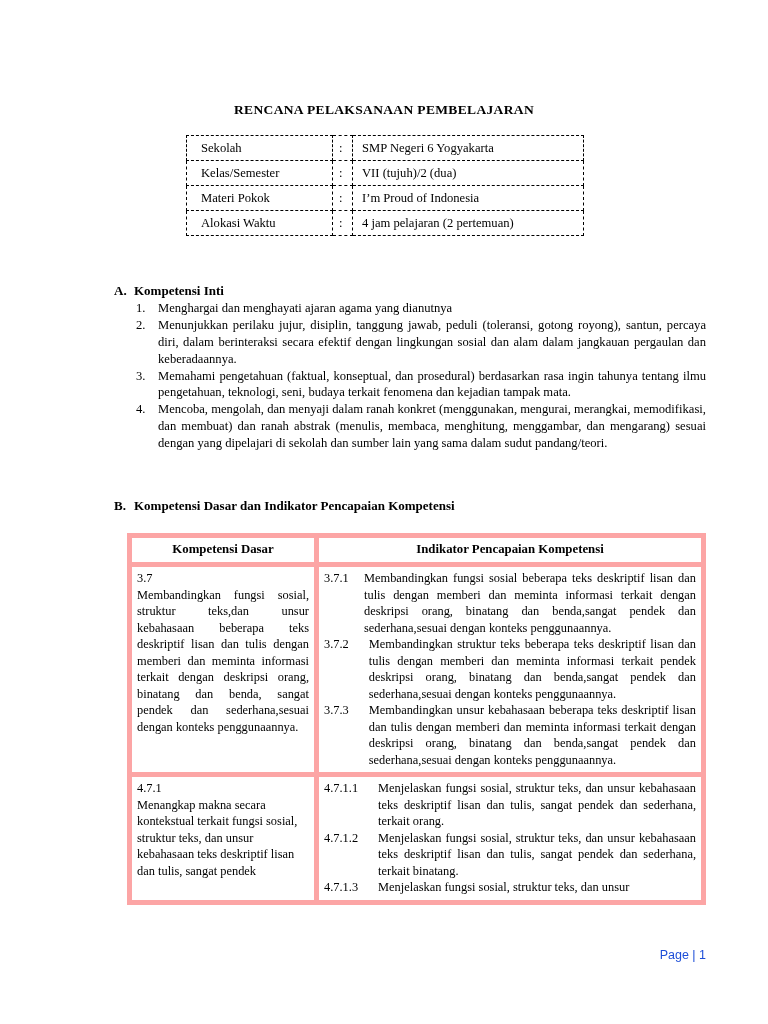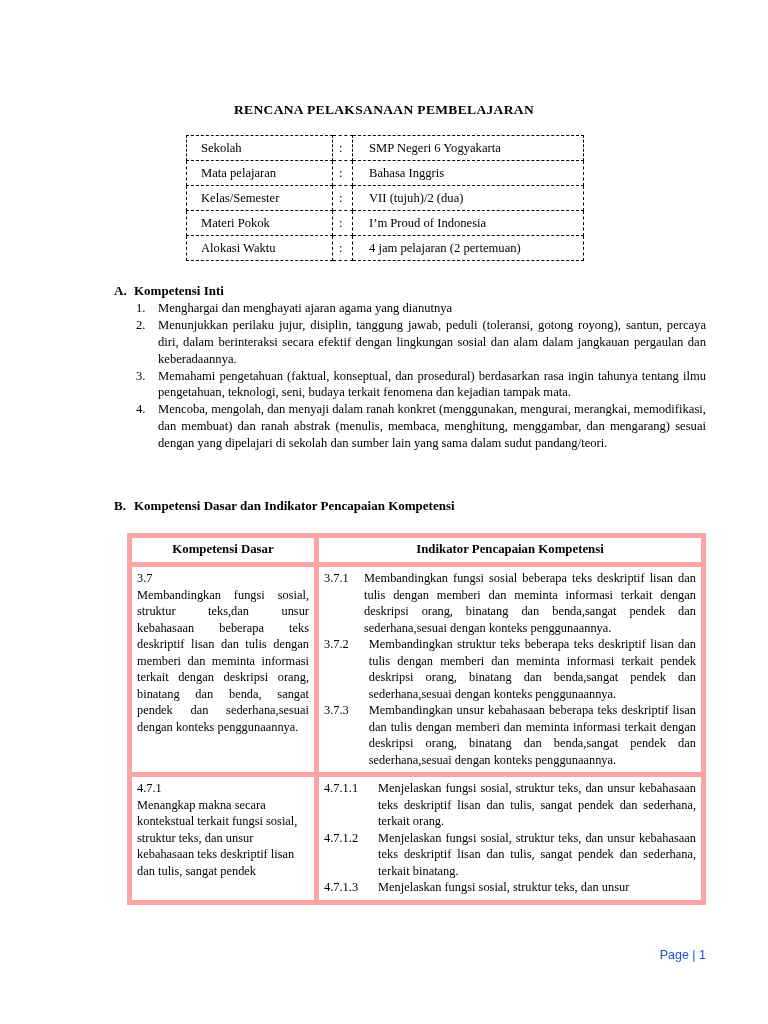--- a/index.html
+++ b/index.html
@@ -48,21 +48,21 @@
   }
   .ident-table td {
     border: 1px dashed #000;
     padding: 4px 0 4px 14px;
     vertical-align: middle;
     line-height: 1.18;
     height: 25px;
   }
   .ident-table td.lbl { width: 146px; margin-left: 8px; }
   .ident-table td.sep { width: 20px; padding-left: 6px; text-align: left; }
-  .ident-table td.val { padding-left: 16px; }
+  .ident-table td.val { padding-left: 9px; }
 
   
   .section-head {
     position: absolute;
     font-weight: bold;
     font-size: 13px;
     left: 114px;
   }
   .section-head .letter {
     display: inline-block;
@@ -187,25 +187,20 @@
 <div class="page">
 
   <div class="doc-title">RENCANA PELAKSANAAN PEMBELAJARAN</div>
 
   <table class="ident-table">
     <tbody>
       <tr>
         <td class="lbl">Sekolah</td>
         <td class="sep">:</td>
         <td class="val">SMP Negeri 6 Yogyakarta</td>
-      </tr>
-      <tr>
-        <td class="lbl">Mata pelajaran</td>
-        <td class="sep">:</td>
-        <td class="val">Bahasa Inggris</td>
       </tr>
       <tr>
         <td class="lbl">Kelas/Semester</td>
         <td class="sep">:</td>
         <td class="val">VII (tujuh)/2 (dua)</td>
       </tr>
       <tr>
         <td class="lbl">Materi Pokok</td>
         <td class="sep">:</td>
         <td class="val">I’m Proud of Indonesia</td>

